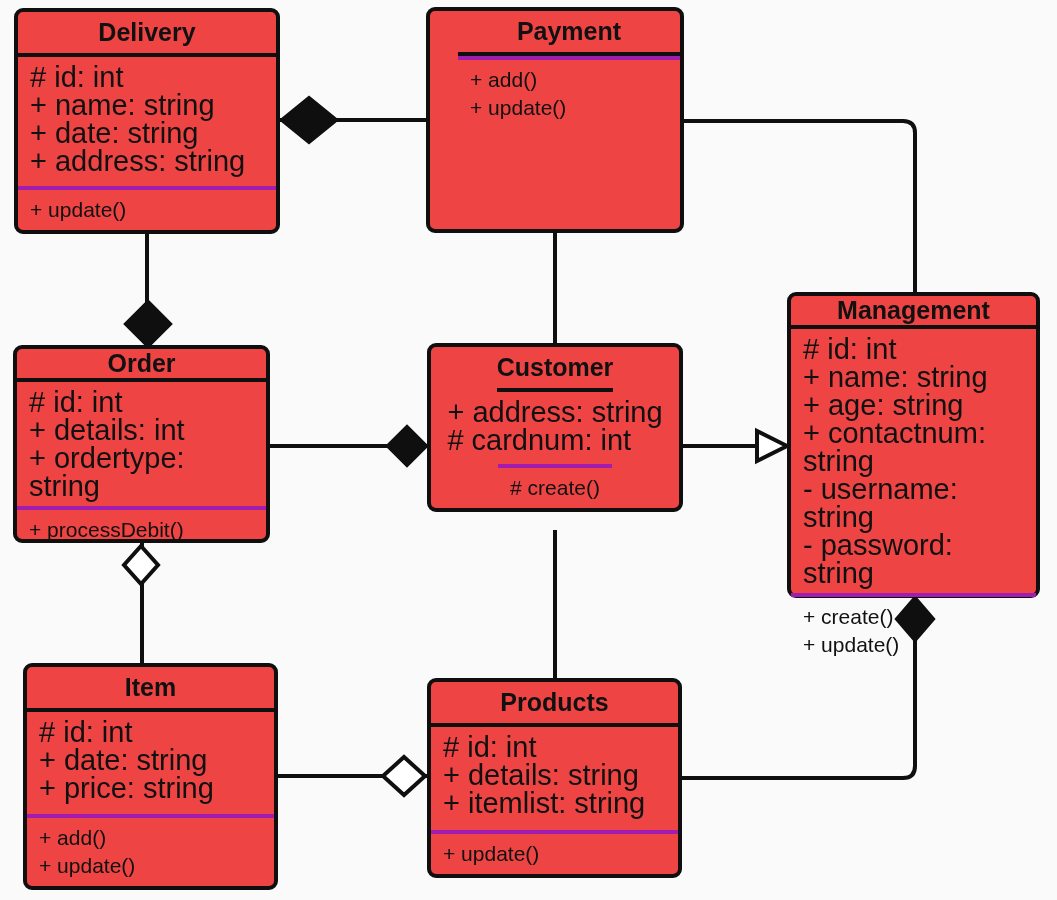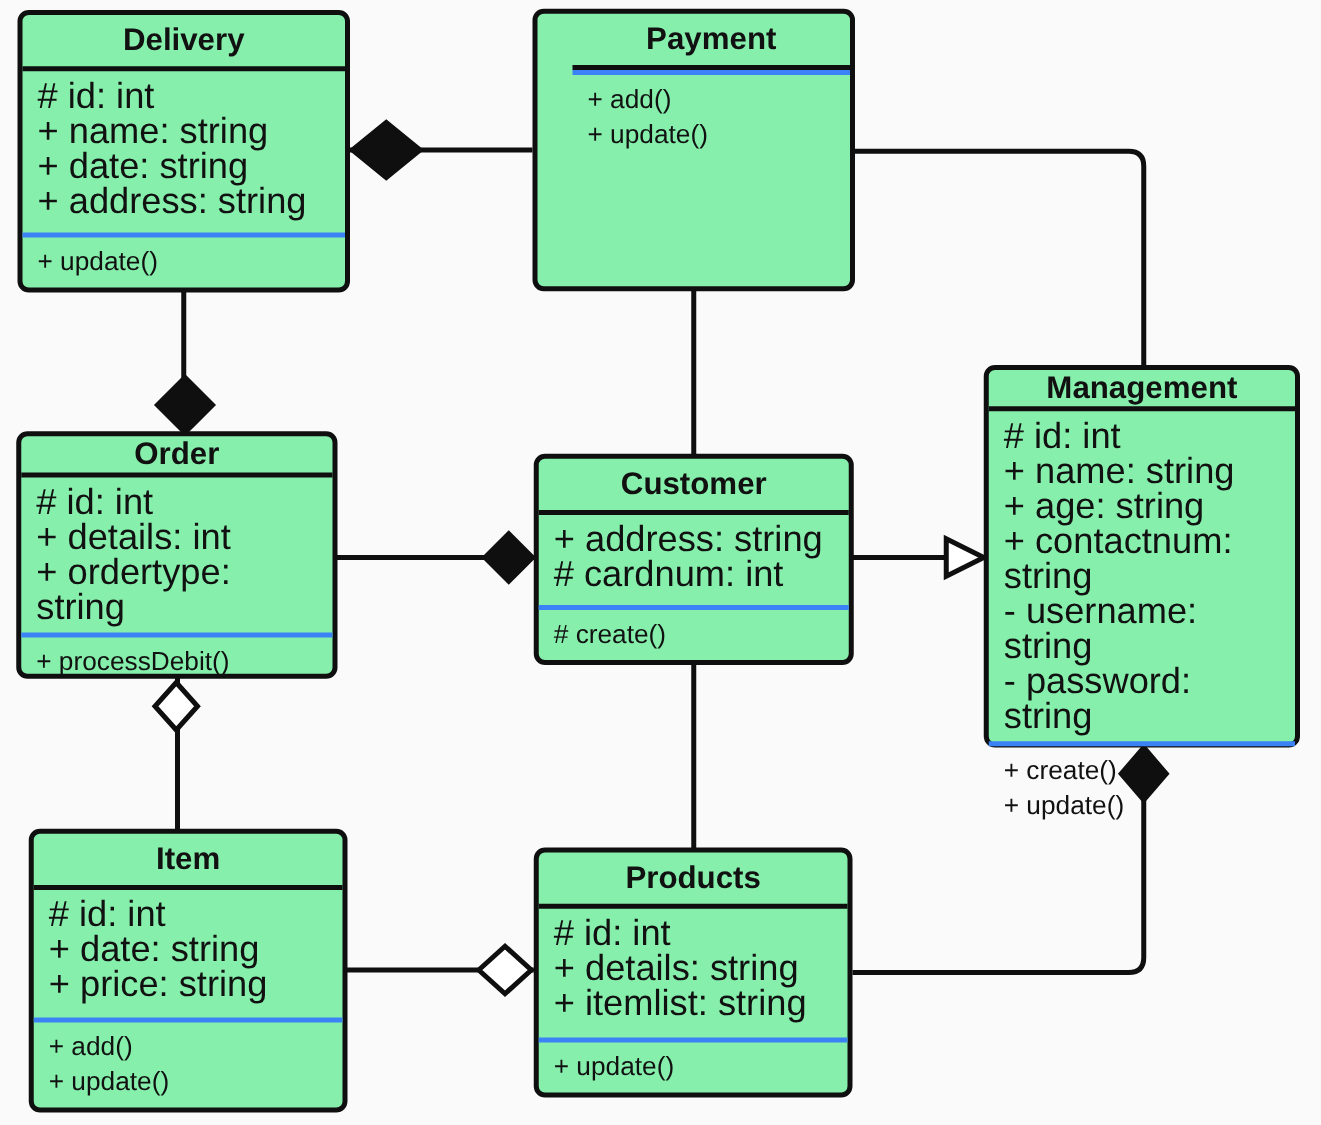--- a/index.html
+++ b/index.html
@@ -17,21 +17,21 @@
   }
   #connector-layer {
     position: absolute;
     left: 0;
     top: 0;
     z-index: 1;
   }
   .uml-box {
     position: absolute;
     box-sizing: border-box;
-    background: #86efac;
+    background: #ef4444;
     border: 4px solid #0f0f0f;
     border-radius: 9px;
     display: flex;
     flex-direction: column;
     z-index: 2;
   }
   .uml-title {
     height: 45px;
     box-sizing: border-box;
     border-bottom: 4px solid #0f0f0f;
@@ -41,31 +41,31 @@
     font-size: 25px;
     font-weight: 700;
   }
   .uml-attrs {
     flex: 1;
     padding: 6px 12px;
     font-size: 29px;
     line-height: 28px;
   }
   .uml-methods {
-    border-top: 4px solid #3b82f6;
+    border-top: 4px solid #a21caf;
     padding: 6px 12px;
     font-size: 21px;
     line-height: 28px;
   }
   
   #box-delivery   { left: 14px;  top: 8px;   width: 266px; height: 226px; }
   #box-payment    { left: 426px; top: 7px;   width: 258px; height: 226px; padding-left: 28px; }
   #box-management { left: 787px; top: 292px; width: 253px; height: 306px; }
   #box-order      { left: 13px;  top: 345px; width: 257px; height: 198px; }
-  #box-customer   { left: 427px; top: 363px; width: 256px; height: 169px; }
+  #box-customer   { left: 427px; top: 343px; width: 256px; height: 169px; align-items: center; }
   #box-item       { left: 13px;  top: 663px; width: 255px; height: 227px; margin-left: 10px; }
   #box-products   { left: 427px; top: 678px; width: 255px; height: 200px; }
 </style>
 </head>
 <body>
 
 <svg id="connector-layer" width="1057" height="900" viewBox="0 0 1057 900">
   <g fill="none" stroke="#0f0f0f" stroke-width="4">
     <path d="M280,120 L426,120"></path>
     <path d="M684,121 L903,121 Q915,121 915,133 L915,294"></path>

